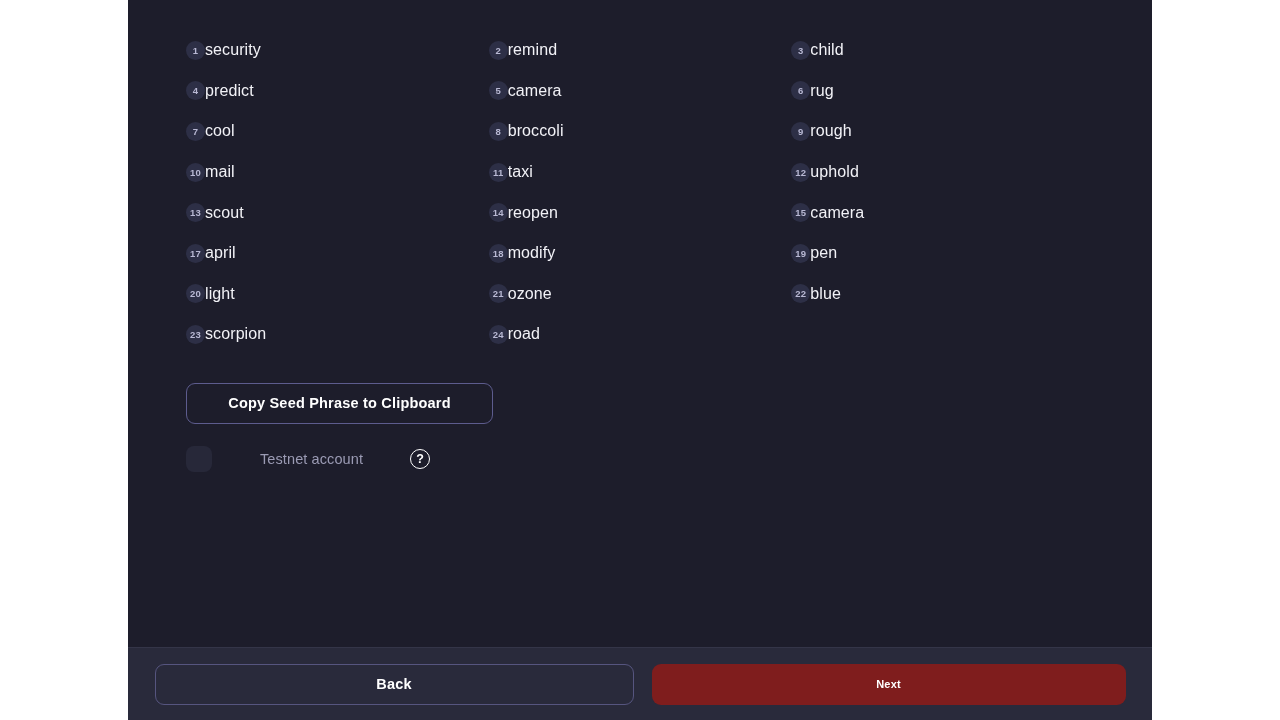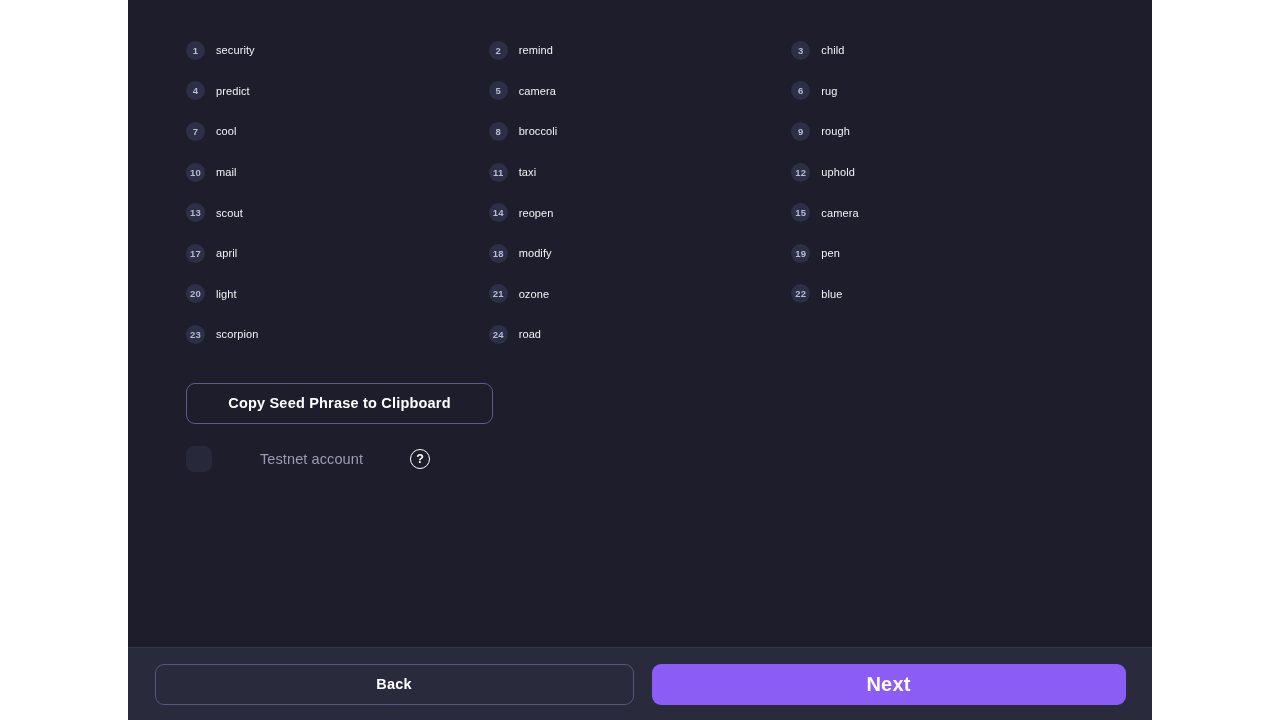--- a/index.html
+++ b/index.html
@@ -55,23 +55,22 @@
     font-size: 9.5px;
     font-weight: 700;
     display: flex;
     align-items: center;
     justify-content: center;
     flex: 0 0 19px;
     letter-spacing: .2px;
   }
 
   .word-label {
-    margin-left: 11px;
     color: #f2f2f7;
-    font-size: 11px;
+    font-size: 16px;
     font-weight: 400;
     letter-spacing: .1px;
   }
 
   
   .copy-btn {
     margin-top: 28px;
     width: 307px;
     height: 41px;
     border: 1px solid #5d5c8e;
@@ -153,23 +152,23 @@
     font-family: "Liberation Sans", sans-serif;
     cursor: pointer;
     letter-spacing: .2px;
   }
 
   .btn-next {
     width: 474px;
     height: 41px;
     border: none;
     border-radius: 9px;
-    background: #8b5cf6;
-    color: #ffffff;
-    font-size: 20px;
+    background: #7f1d1d;
+    color: #ffffff;
+    font-size: 11px;
     font-weight: 700;
     font-family: "Liberation Sans", sans-serif;
     cursor: pointer;
     letter-spacing: .2px;
   }
 </style>
 </head>
 <body>
 
 <div id="app">

